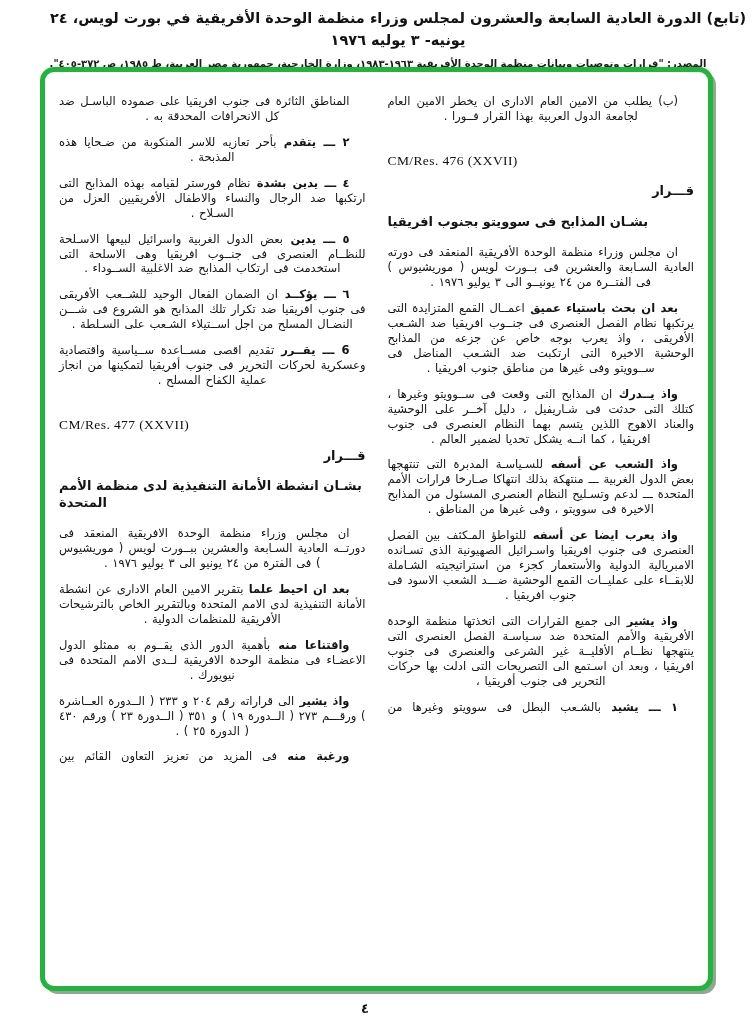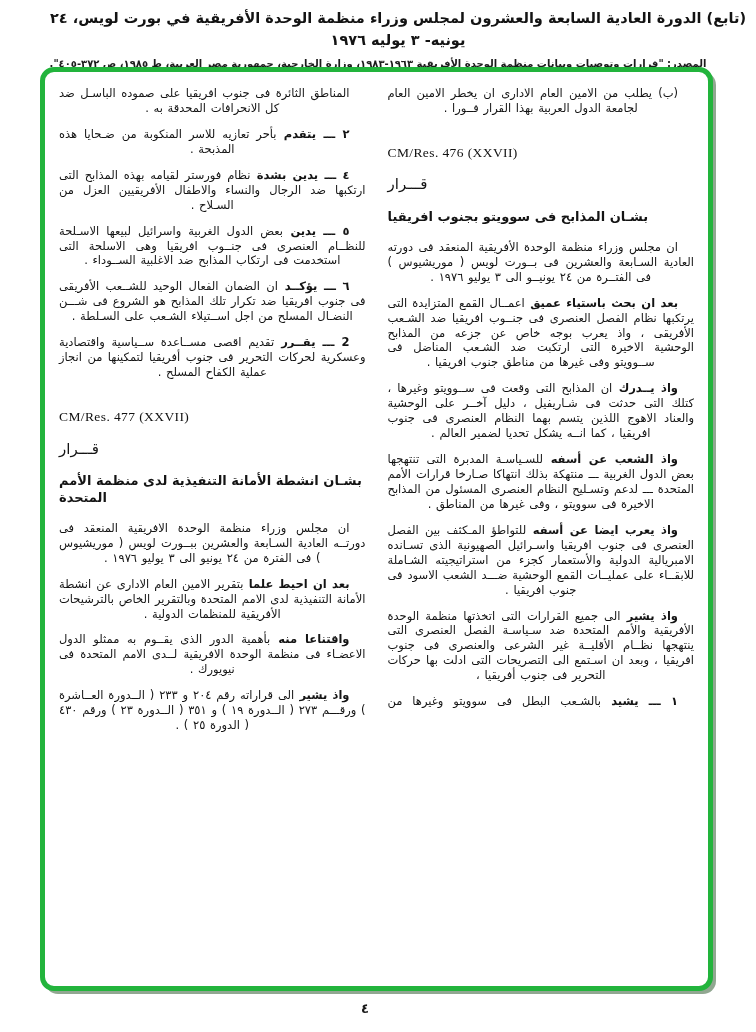--- a/index.html
+++ b/index.html
@@ -21,29 +21,29 @@
   }
   .cols{
     position:absolute;inset:0;display:flex;direction:rtl;
     padding:14px 14px 0 14px;column-gap:22px;
   }
   .col{flex:1 1 0;direction:rtl;}
   
   .blk{font-size:11.5px;line-height:1.3;color:#141414;}
   .para{
     text-align:justify;text-align-last:center;text-indent:16px;
-    margin:0 0 11px 0;word-spacing:1px;
+    margin:8px 0 11px 0;word-spacing:1px;
   }
   .para.flush{text-align-last:justify;}
   .para b{font-weight:bold;}
   .latin{
     direction:ltr;text-align:left;font-family:"Liberation Serif","DejaVu Serif",serif;
     font-size:13.5px;letter-spacing:.4px;margin:28px 0 8px 0;color:#111;
   }
-  .title{text-align:left;font-weight:normal;font-size:15px;margin:14px 0 14px 0;}
+  .title{text-align:right;font-weight:bold;font-size:13px;margin:14px 0 14px 0;}
   .subtitle{text-align:left;font-weight:bold;font-size:13px;margin:0 0 14px 0;}
   
   .pageno{
     position:absolute;top:1001px;left:0;width:730px;text-align:center;
     font-size:13px;font-weight:bold;direction:rtl;
   }
 </style>
 </head>
 <body>
 
@@ -66,25 +66,26 @@
         <div class="blk para"><b>واذ يعرب ايضا عن أسفه </b>للتواطؤ المـكثف بين الفصل العنصرى فى جنوب افريقيا واسـرائيل الصهيونية الذى تسـانده الامبريالية الدولية والأستعمار كجزء من استراتيجيته الشـاملة للابقــاء على عمليــات القمع الوحشية ضـــد الشعب الاسود فى جنوب افريقيا .</div>
         <div class="blk para"><b>واذ يشير </b>الى جميع القرارات التى اتخذتها منظمة الوحدة الأفريقية والأمم المتحدة ضد سـياسـة الفصل العنصرى التى ينتهجها نظــام الأقليــة غير الشرعى والعنصرى فى جنوب افريقيا ، وبعد ان اسـتمع الى التصريحات التى ادلت بها حركات التحرير فى جنوب أفريقيا ،</div>
         <div class="blk para flush"><b>١ ـــ يشيد </b>بالشـعب البطل فى سوويتو وغيرها من</div>
       </div>
     <div class="col" id="col-left">
         <div class="blk para">المناطق الثائرة فى جنوب افريقيا على صموده الباسـل ضد كل الانحرافات المحدقة به .</div>
         <div class="blk para"><b>٢ ـــ يتقدم </b>بأحر تعازيه للاسر المنكوبة من ضـحايا هذه المذبحة .</div>
         <div class="blk para"><b>٤ ـــ يدين بشدة </b>نظام فورستر لقيامه بهذه المذابح التى ارتكبها ضد الرجال والنساء والاطفال الأفريقيين العزل من السـلاح .</div>
         <div class="blk para"><b>٥ ـــ يدين </b>بعض الدول الغربية واسرائيل لبيعها الاسـلحة للنظــام العنصرى فى جنــوب افريقيا وهى الاسلحة التى استخدمت فى ارتكاب المذابح ضد الاغلبية الســوداء .</div>
         <div class="blk para"><b>٦ ـــ يؤكــد </b>ان الضمان الفعال الوحيد للشــعب الأفريقى فى جنوب افريقيا ضد تكرار تلك المذابح هو الشروع فى شـــن النضـال المسلح من اجل اســتيلاء الشـعب على السـلطة .</div>
-        <div class="blk para"><b>2 ـــ يقــرر </b>تقديم اقصى مســاعدة ســياسية واقتصادية وعسكرية لحركات التحرير فى جنوب أفريقيا لتمكينها من انجاز عملية الكفاح المسلح .</div>
+        <div class="blk para"><b>6 ـــ يقــرر </b>تقديم اقصى مســاعدة ســياسية واقتصادية وعسكرية لحركات التحرير فى جنوب أفريقيا لتمكينها من انجاز عملية الكفاح المسلح .</div>
         <div class="blk latin" dir="ltr">CM/Res. 477 (XXVII)</div>
         <div class="blk title">قـــرار</div>
         <div class="blk subtitle">بشـان انشطة الأمانة التنفيذية لدى منظمة الأمم المتحدة</div>
         <div class="blk para">ان مجلس وزراء منظمة الوحدة الافريقية المنعقد فى دورتــه العادية السـابعة والعشرين ببــورت لويس ( موريشيوس ) فى الفترة من ٢٤ يونيو الى ٣ يوليو ١٩٧٦ .</div>
         <div class="blk para"><b>بعد ان احيط علما </b>بتقرير الامين العام الادارى عن انشطة الأمانة التنفيذية لدى الامم المتحدة وبالتقرير الخاص بالترشيحات الأفريقية للمنظمات الدولية .</div>
         <div class="blk para"><b>واقتناعا منه </b>بأهمية الدور الذى يقــوم به ممثلو الدول الاعضـاء فى منظمة الوحدة الافريقية لــدى الامم المتحدة فى نيويورك .</div>
         <div class="blk para"><b>واذ يشير </b>الى قراراته رقم ٢٠٤ و ٢٣٣ ( الــدورة العــاشرة ) ورقـــم ٢٧٣ ( الــدورة ١٩ ) و ٣٥١ ( الــدورة ٢٣ ) ورقم ٤٣٠ ( الدورة ٢٥ ) .</div>
+        <div class="blk para flush"><b>ورغبة منه </b>فى المزيد من تعزيز التعاون القائم بين</div>
       </div>
   </div>
 </div>
 
 <div class="pageno">٤</div>
 
 </body></html>

